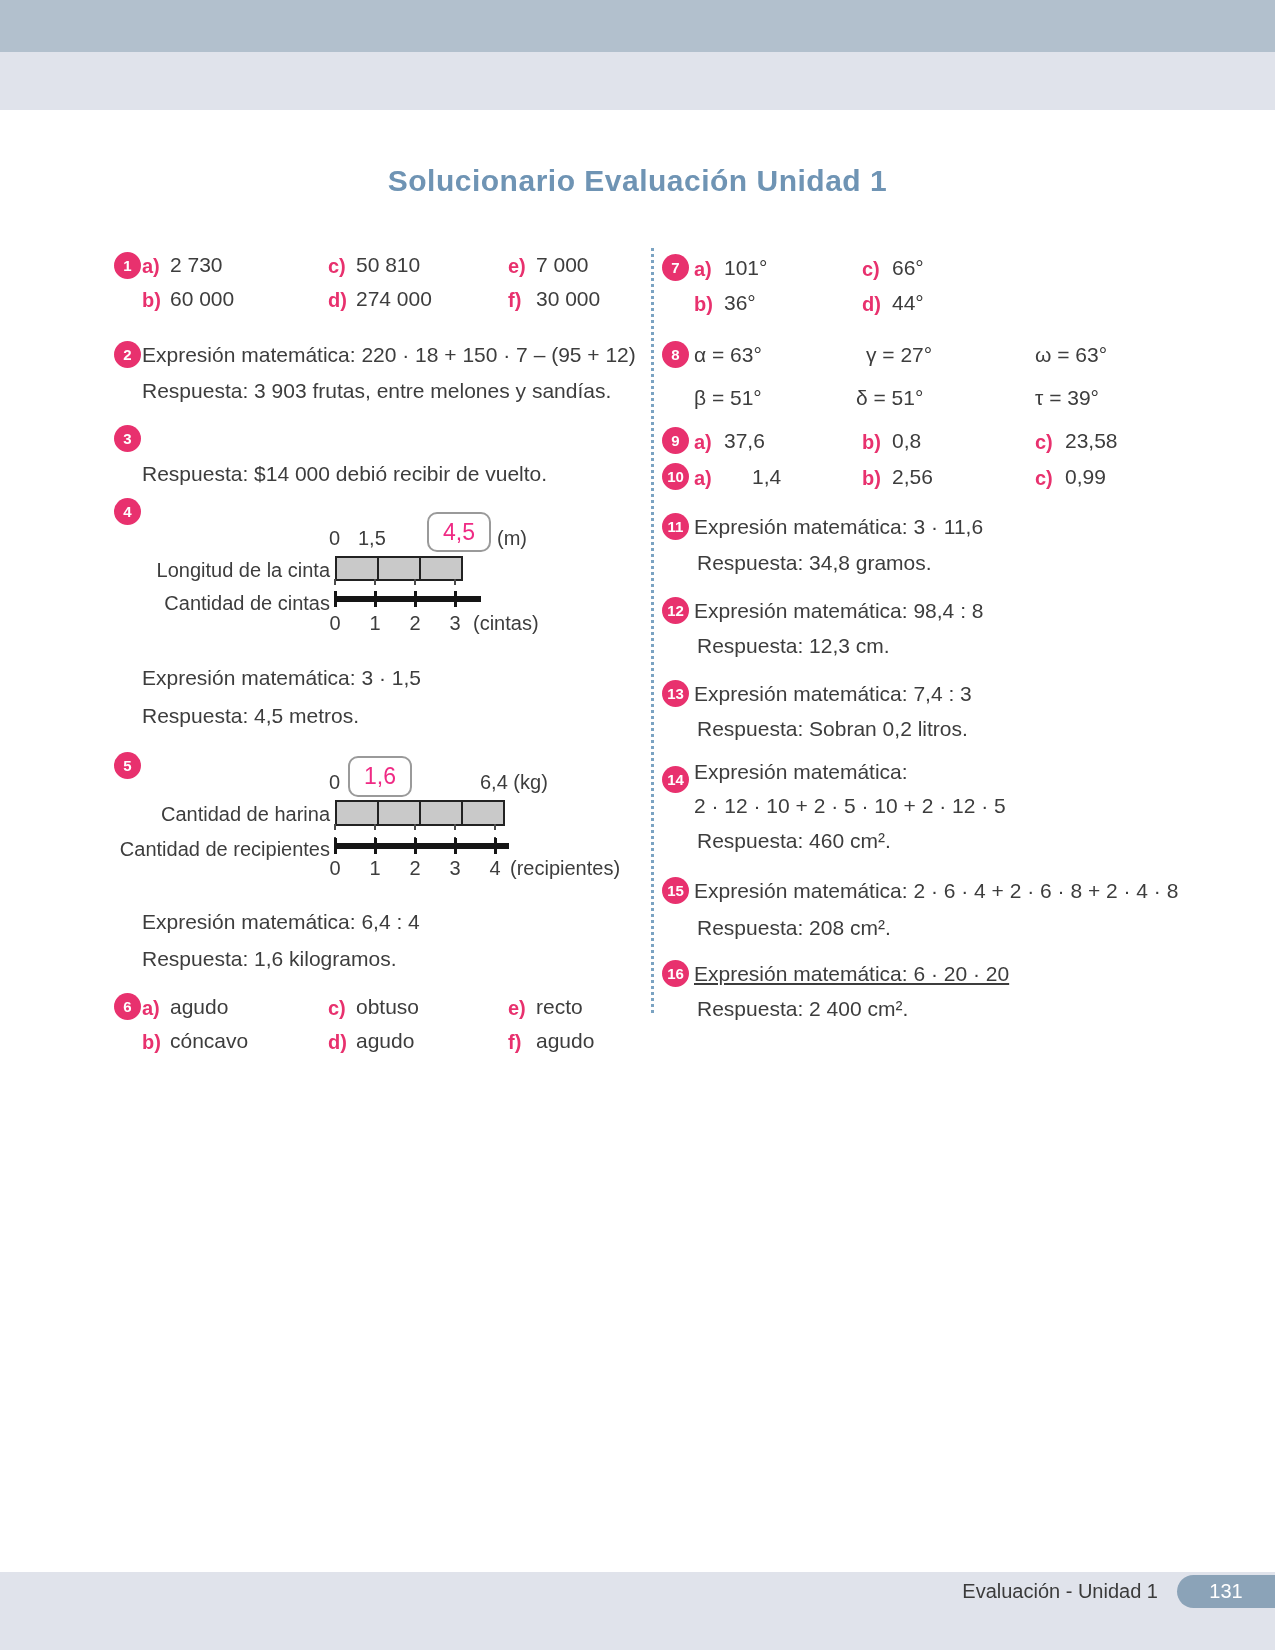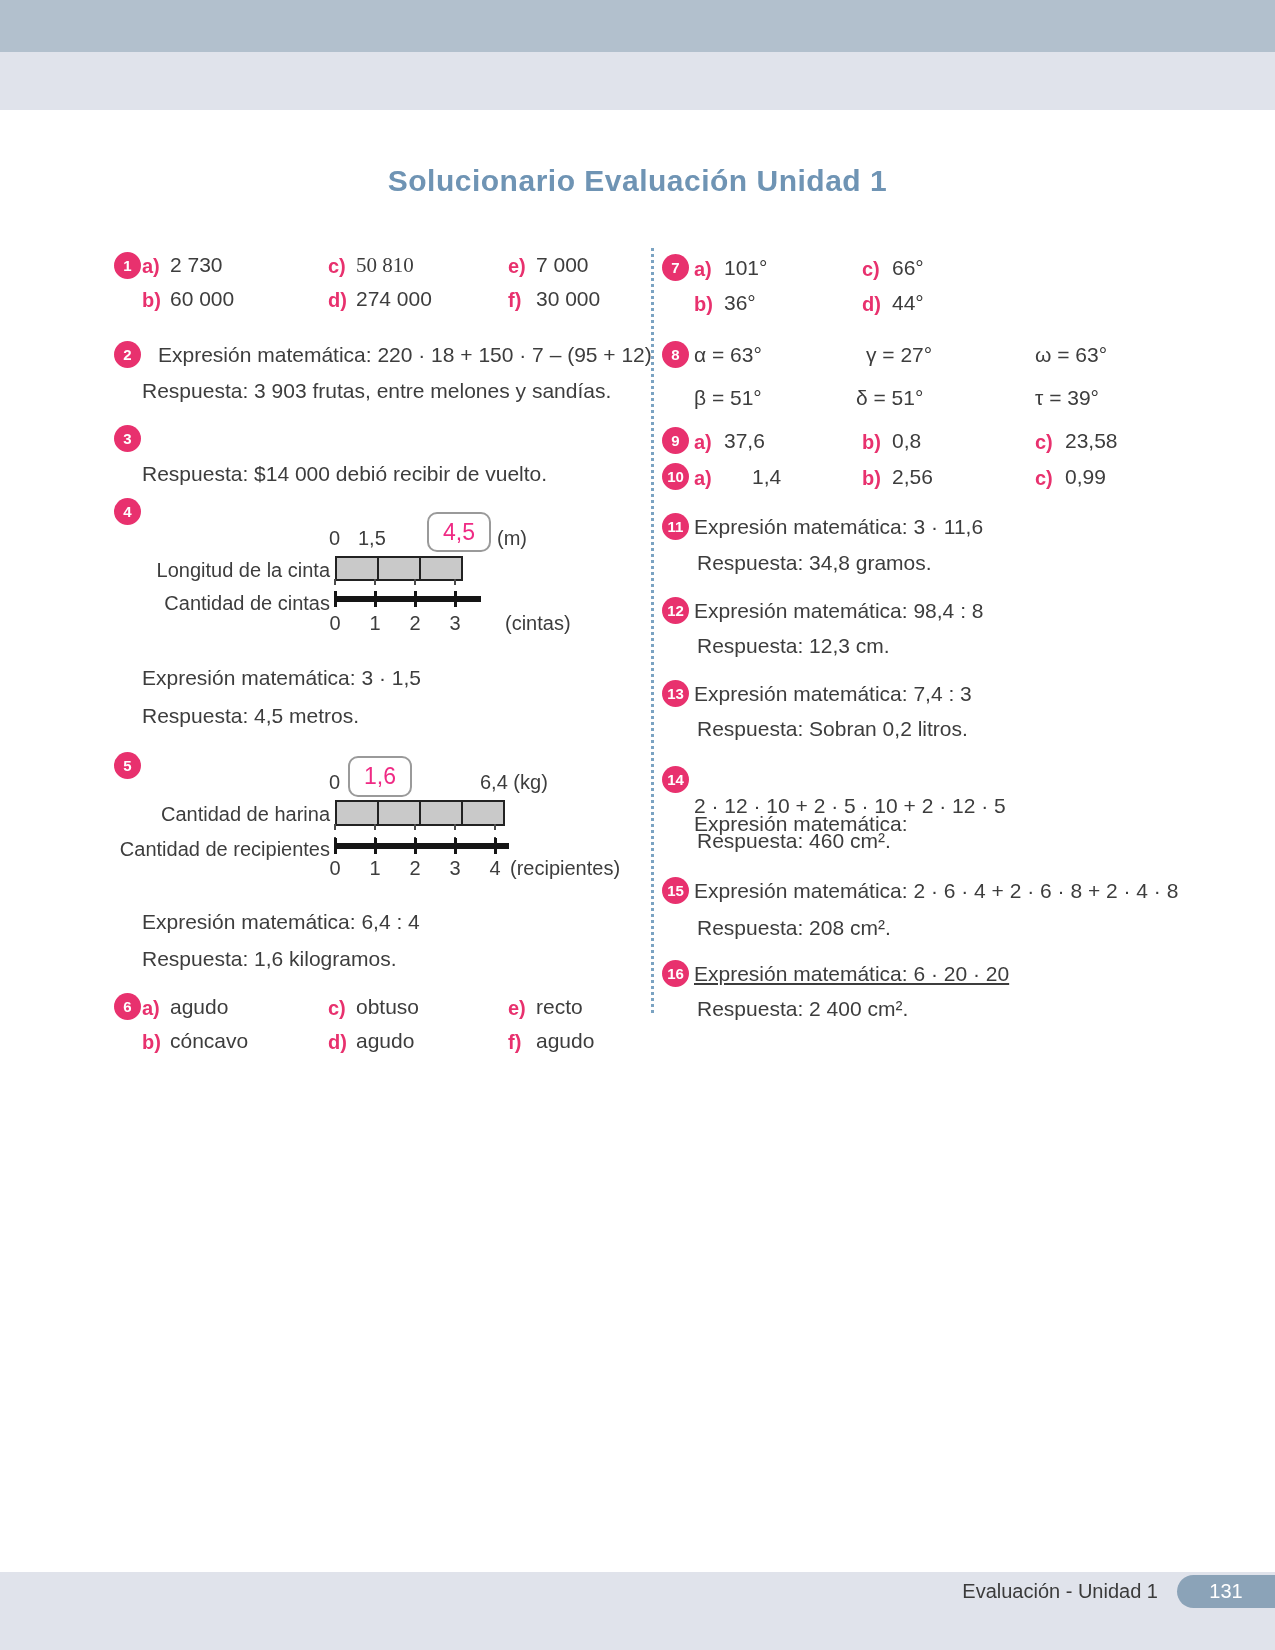--- a/index.html
+++ b/index.html
@@ -49,32 +49,32 @@
   <div class="abs topbar"></div>
   <div class="abs subbar"></div>
   <div class="abs title">Solucionario Evaluación Unidad 1</div>
 
   <div class="abs divider" style="left:651px;top:248px;height:765px;"></div>
 
   <div class="abs badge" style="left:114px;top:252px;">1</div>
   <span class="abs plabel" style="left:142px;top:255px;">a)</span>
   <span class="abs txt" style="left:170px;top:253px;">2 730</span>
   <span class="abs plabel" style="left:328px;top:255px;">c)</span>
-  <span class="abs txt" style="left:356px;top:253px;font-family:Liberation Serif, serif;">50 810</span>
+  <span class="abs txt" style="left:356px;top:253px;">50 810</span>
   <span class="abs plabel" style="left:508px;top:255px;">e)</span>
   <span class="abs txt" style="left:536px;top:253px;">7 000</span>
   <span class="abs plabel" style="left:142px;top:289px;">b)</span>
   <span class="abs txt" style="left:170px;top:287px;">60 000</span>
   <span class="abs plabel" style="left:328px;top:289px;">d)</span>
   <span class="abs txt" style="left:356px;top:287px;">274 000</span>
   <span class="abs plabel" style="left:508px;top:289px;">f)</span>
   <span class="abs txt" style="left:536px;top:287px;">30 000</span>
 
   <div class="abs badge" style="left:114px;top:341px;">2</div>
-  <span class="abs txt" style="left:142px;top:343px;margin-left:16px;">Expresión matemática: 220 · 18 + 150 · 7 – (95 + 12)</span>
+  <span class="abs txt" style="left:142px;top:343px;">Expresión matemática: 220 · 18 + 150 · 7 – (95 + 12)</span>
   <span class="abs txt" style="left:142px;top:379px;">Respuesta: 3 903 frutas, entre melones y sandías.</span>
 
   <div class="abs badge" style="left:114px;top:425px;">3</div>
   <span class="abs txt" style="left:142px;top:462px;">Respuesta: $14 000 debió recibir de vuelto.</span>
 
   <div class="abs badge" style="left:114px;top:498px;">4</div>
   <span class="abs dlabel" style="left:329px;top:527px;">0</span>
   <span class="abs dlabel" style="left:358px;top:527px;">1,5</span>
   <div class="abs valbox" style="left:427px;top:512px;width:60px;height:36px;">4,5</div>
   <span class="abs dlabel" style="left:497px;top:527px;">(m)</span>
@@ -91,21 +91,21 @@
   <div class="abs rlabel" style="left:140px;top:592px;width:190px;">Cantidad de cintas</div>
   <div class="abs thick" style="left:335px;top:596px;width:146px;"></div>
   <div class="abs tickmark" style="left:334px;top:591px;"></div>
   <div class="abs tickmark" style="left:374px;top:591px;"></div>
   <div class="abs tickmark" style="left:414px;top:591px;"></div>
   <div class="abs tickmark" style="left:454px;top:591px;"></div>
   <span class="abs ticklbl" style="left:335px;top:612px;">0</span>
   <span class="abs ticklbl" style="left:375px;top:612px;">1</span>
   <span class="abs ticklbl" style="left:415px;top:612px;">2</span>
   <span class="abs ticklbl" style="left:455px;top:612px;">3</span>
-  <span class="abs dlabel" style="left:473px;top:612px;margin-left:32px;">(cintas)</span>
+  <span class="abs dlabel" style="left:473px;top:612px;">(cintas)</span>
   <span class="abs txt" style="left:142px;top:666px;">Expresión matemática: 3 · 1,5</span>
   <span class="abs txt" style="left:142px;top:704px;">Respuesta: 4,5 metros.</span>
 
   <div class="abs badge" style="left:114px;top:752px;">5</div>
   <span class="abs dlabel" style="left:329px;top:771px;">0</span>
   <div class="abs valbox" style="left:348px;top:756px;width:60px;height:37px;">1,6</div>
   <span class="abs dlabel" style="left:480px;top:771px;">6,4 (kg)</span>
   <div class="abs rlabel" style="left:120px;top:803px;width:210px;">Cantidad de harina</div>
   <div class="abs barbox" style="left:335px;top:800px;height:22px;">
     <div class="cell"></div>
@@ -188,21 +188,21 @@
 
   <div class="abs badge" style="left:662px;top:597px;">12</div>
   <span class="abs txt" style="left:694px;top:599px;">Expresión matemática: 98,4 : 8</span>
   <span class="abs txt" style="left:697px;top:634px;">Respuesta: 12,3 cm.</span>
 
   <div class="abs badge" style="left:662px;top:680px;">13</div>
   <span class="abs txt" style="left:694px;top:682px;">Expresión matemática: 7,4 : 3</span>
   <span class="abs txt" style="left:697px;top:717px;">Respuesta: Sobran 0,2 litros.</span>
 
   <div class="abs badge" style="left:662px;top:766px;">14</div>
-  <span class="abs txt" style="left:694px;top:812px;text-align:right;">Expresión matemática:</span>
+  <span class="abs txt" style="left:694px;top:760px;text-align:right;">Expresión matemática:</span>
   <span class="abs txt" style="left:694px;top:794px;">2 · 12 · 10 + 2 · 5 · 10 + 2 · 12 · 5</span>
   <span class="abs txt" style="left:697px;top:829px;">Respuesta: 460 cm².</span>
 
   <div class="abs badge" style="left:662px;top:877px;">15</div>
   <span class="abs txt" style="left:694px;top:879px;text-align:center;">Expresión matemática: 2 · 6 · 4 + 2 · 6 · 8 + 2 · 4 · 8</span>
   <span class="abs txt" style="left:697px;top:916px;">Respuesta: 208 cm².</span>
 
   <div class="abs badge" style="left:662px;top:960px;">16</div>
   <span class="abs txt" style="left:694px;top:962px;text-decoration:underline;">Expresión matemática: 6 · 20 · 20</span>
   <span class="abs txt" style="left:697px;top:997px;">Respuesta: 2 400 cm².</span>

